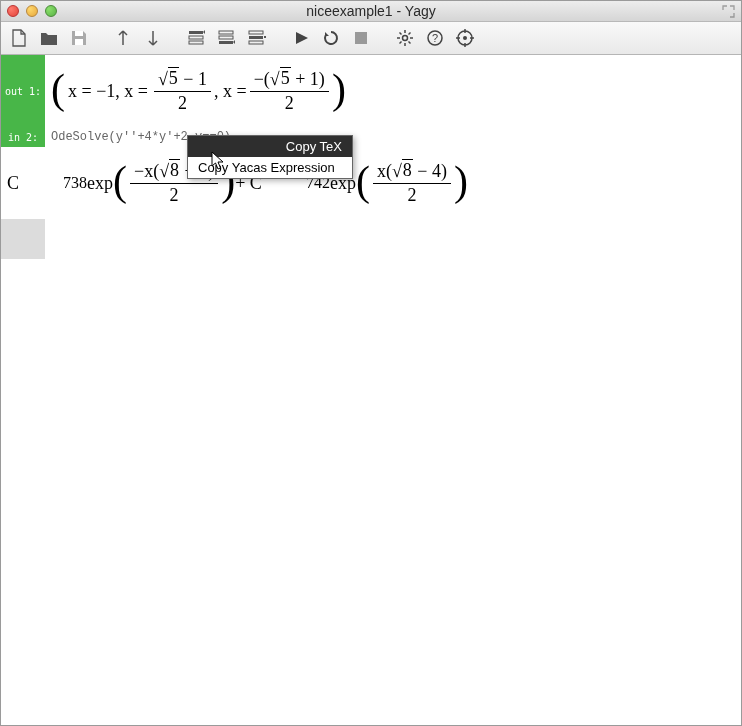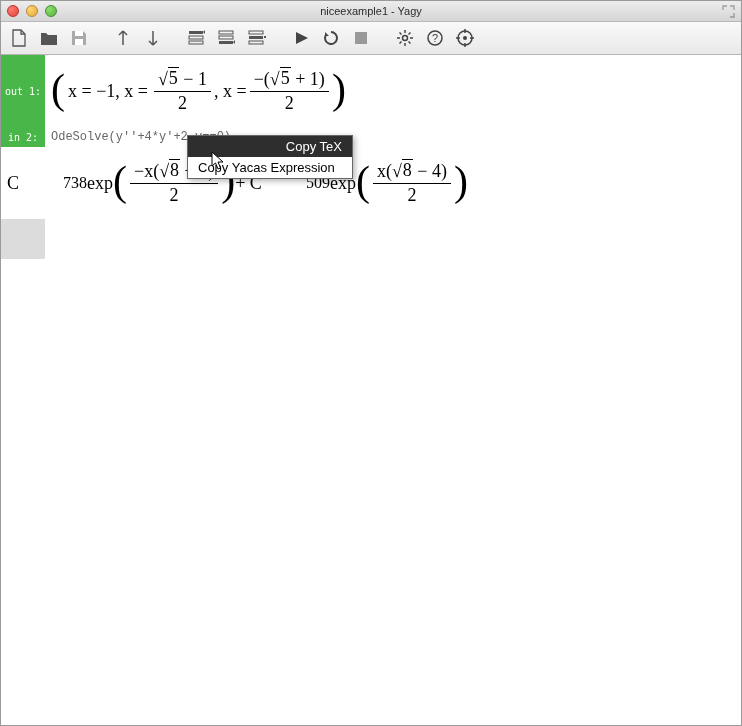--- a/index.html
+++ b/index.html
@@ -23,21 +23,21 @@
     }
     .traffic { display: flex; gap: 7px; }
     .dot { width: 12px; height: 12px; border-radius: 50%; }
     .red { background: radial-gradient(circle at 30% 30%, #ff7a6e, #e2443a); border: 0.5px solid #b33; }
     .yellow { background: radial-gradient(circle at 30% 30%, #ffd76b, #e6a83c); border: 0.5px solid #b8863b; }
     .green { background: radial-gradient(circle at 30% 30%, #8ae06a, #5ab246); border: 0.5px solid #4a8a3a; }
     .title {
       position: absolute;
       left: 50%;
       transform: translateX(-50%);
-      font-size: 11px;
+      font-size: 14px;
       color: #2b2b2b;
     }
     .fullscreen-icon {
       position: absolute;
       right: 6px;
       top: 4px;
       width: 13px;
       height: 13px;
       opacity: 0.5;
     }
@@ -298,21 +298,21 @@
     <div class="gutter gutter-in">in  2:</div>
     <div class="cell">OdeSolve(y''+4*y'+2·y==0)</div>
   </div>
 
   <div class="row" style="height:72px">
     <div class="cell math">
       C<span class="sub">738</span> exp<span class="paren-big">(</span><span class="frac">
           <span class="num">−x(<span class="sqrt"><span class="rad">8</span></span> + 4)</span>
           <span class="den">2</span>
         </span><span class="paren-big">)</span>
-      + C<span class="sub">509</span> exp<span class="paren-big">(</span><span class="frac">
+      + C<span class="sub">742</span> exp<span class="paren-big">(</span><span class="frac">
           <span class="num">x(<span class="sqrt"><span class="rad">8</span></span> − 4)</span>
           <span class="den">2</span>
         </span><span class="paren-big">)</span>
     </div>
   </div>
 
   <div class="row" style="height:40px">
     <div class="gutter gutter-blank" style="height:40px"></div>
     <div style="flex:1"></div>
   </div>

